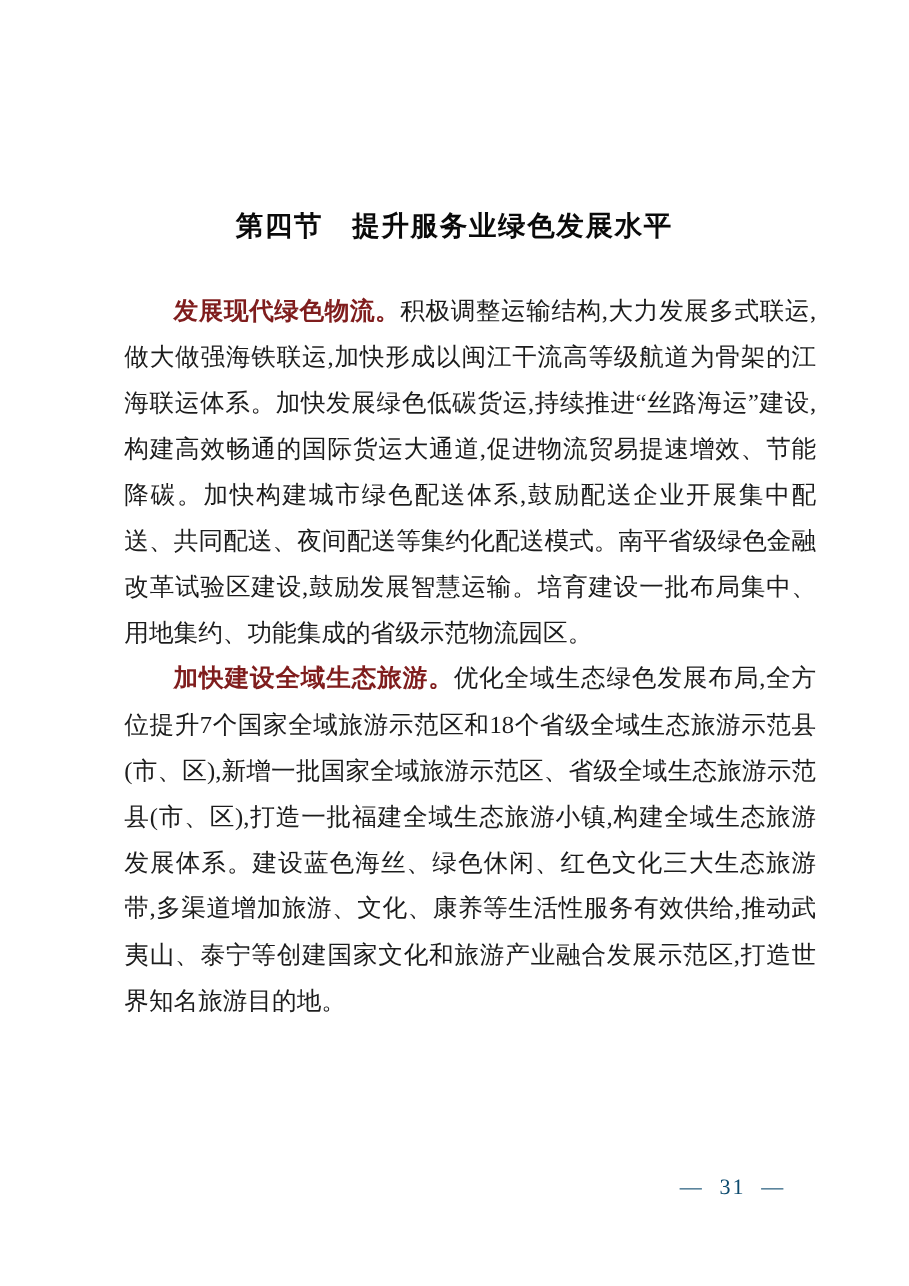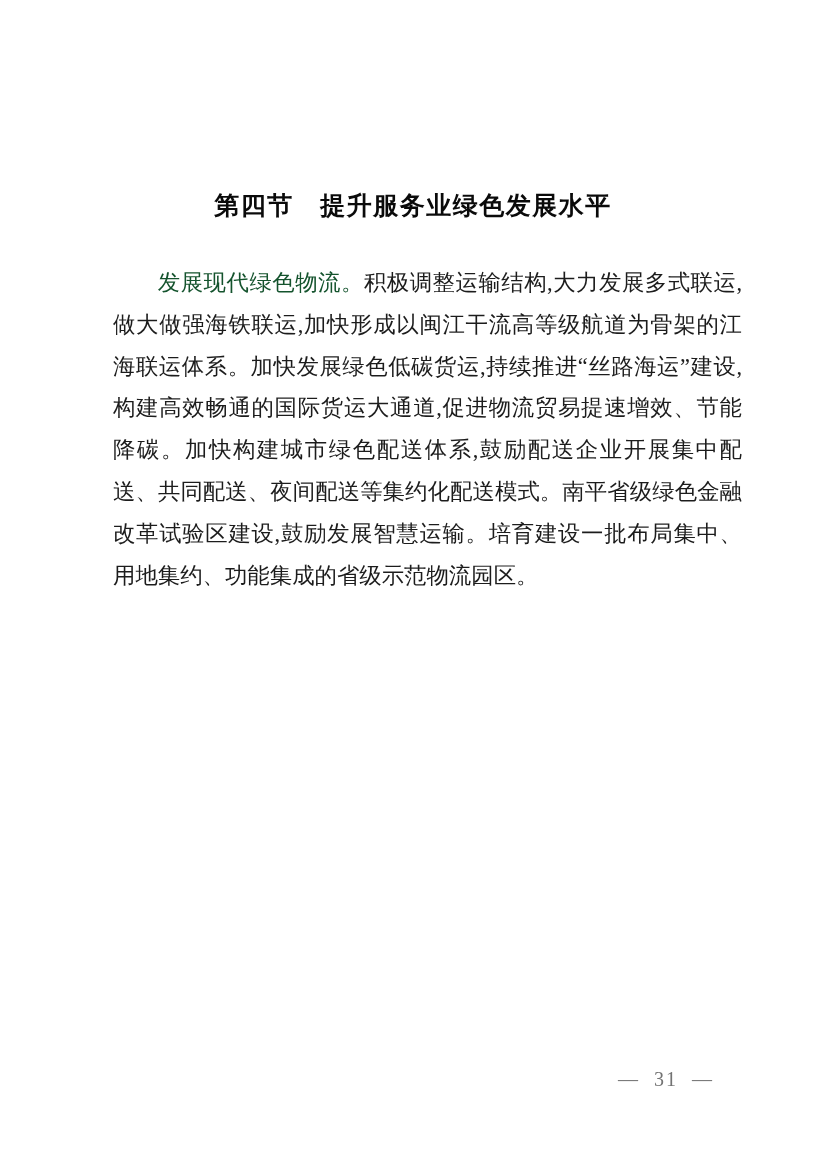--- a/index.html
+++ b/index.html
@@ -36,41 +36,42 @@
     font-size: 22.4px;
     line-height: 41.8px;
     text-align: justify;
     color: #1c1c1c;
   }
   .para {
     margin: 0;
     text-indent: 2em;
   }
   .para .lead {
-    font-weight: normal;
-    color: #14532d;
+    font-weight: bold;
+    color: #7f1d1d;
   }
   .page-footer {
     position: absolute;
     top: 1068px;
     right: 112px;
     font-size: 20px;
     letter-spacing: 2px;
-    color: #737373;
+    color: #0c4a6e;
     white-space: pre;
   }
 </style>
 </head>
 <body>
 
 <div class="page">
 
   <div class="doc-title">第四节　提升服务业绿色发展水平</div>
 
   <div class="body-text">
     <p class="para"><span class="lead">发展现代绿色物流。</span><span>积极调整运输结构,大力发展多式联运,做大做强海铁联运,加快形成以闽江干流高等级航道为骨架的江海联运体系。加快发展绿色低碳货运,持续推进“丝路海运”建设,构建高效畅通的国际货运大通道,促进物流贸易提速增效、节能降碳。加快构建城市绿色配送体系,鼓励配送企业开展集中配送、共同配送、夜间配送等集约化配送模式。南平省级绿色金融改革试验区建设,鼓励发展智慧运输。培育建设一批布局集中、用地集约、功能集成的省级示范物流园区。</span></p>
 
+    <p class="para"><span class="lead">加快建设全域生态旅游。</span><span>优化全域生态绿色发展布局,全方位提升7个国家全域旅游示范区和18个省级全域生态旅游示范县(市、区),新增一批国家全域旅游示范区、省级全域生态旅游示范县(市、区),打造一批福建全域生态旅游小镇,构建全域生态旅游发展体系。建设蓝色海丝、绿色休闲、红色文化三大生态旅游带,多渠道增加旅游、文化、康养等生活性服务有效供给,推动武夷山、泰宁等创建国家文化和旅游产业融合发展示范区,打造世界知名旅游目的地。</span></p>
 
   </div>
 
   <div class="page-footer">—  31  —</div>
 
 </div>
 
 </body></html>

